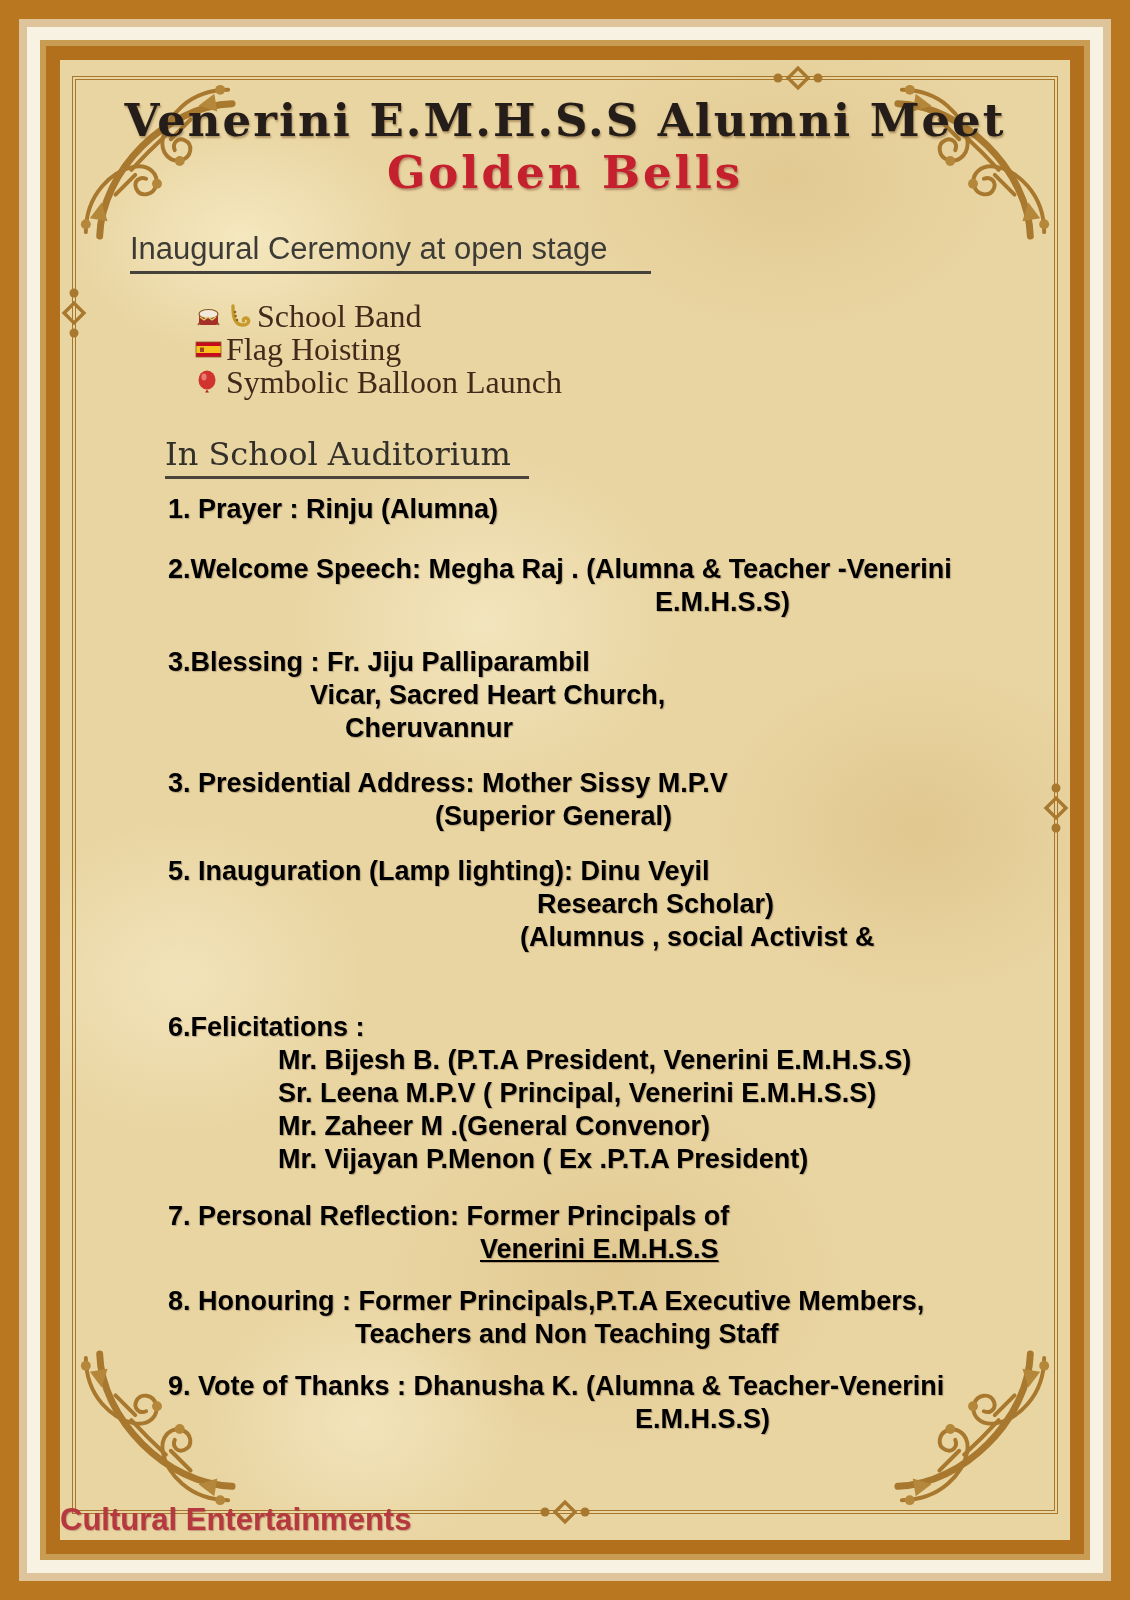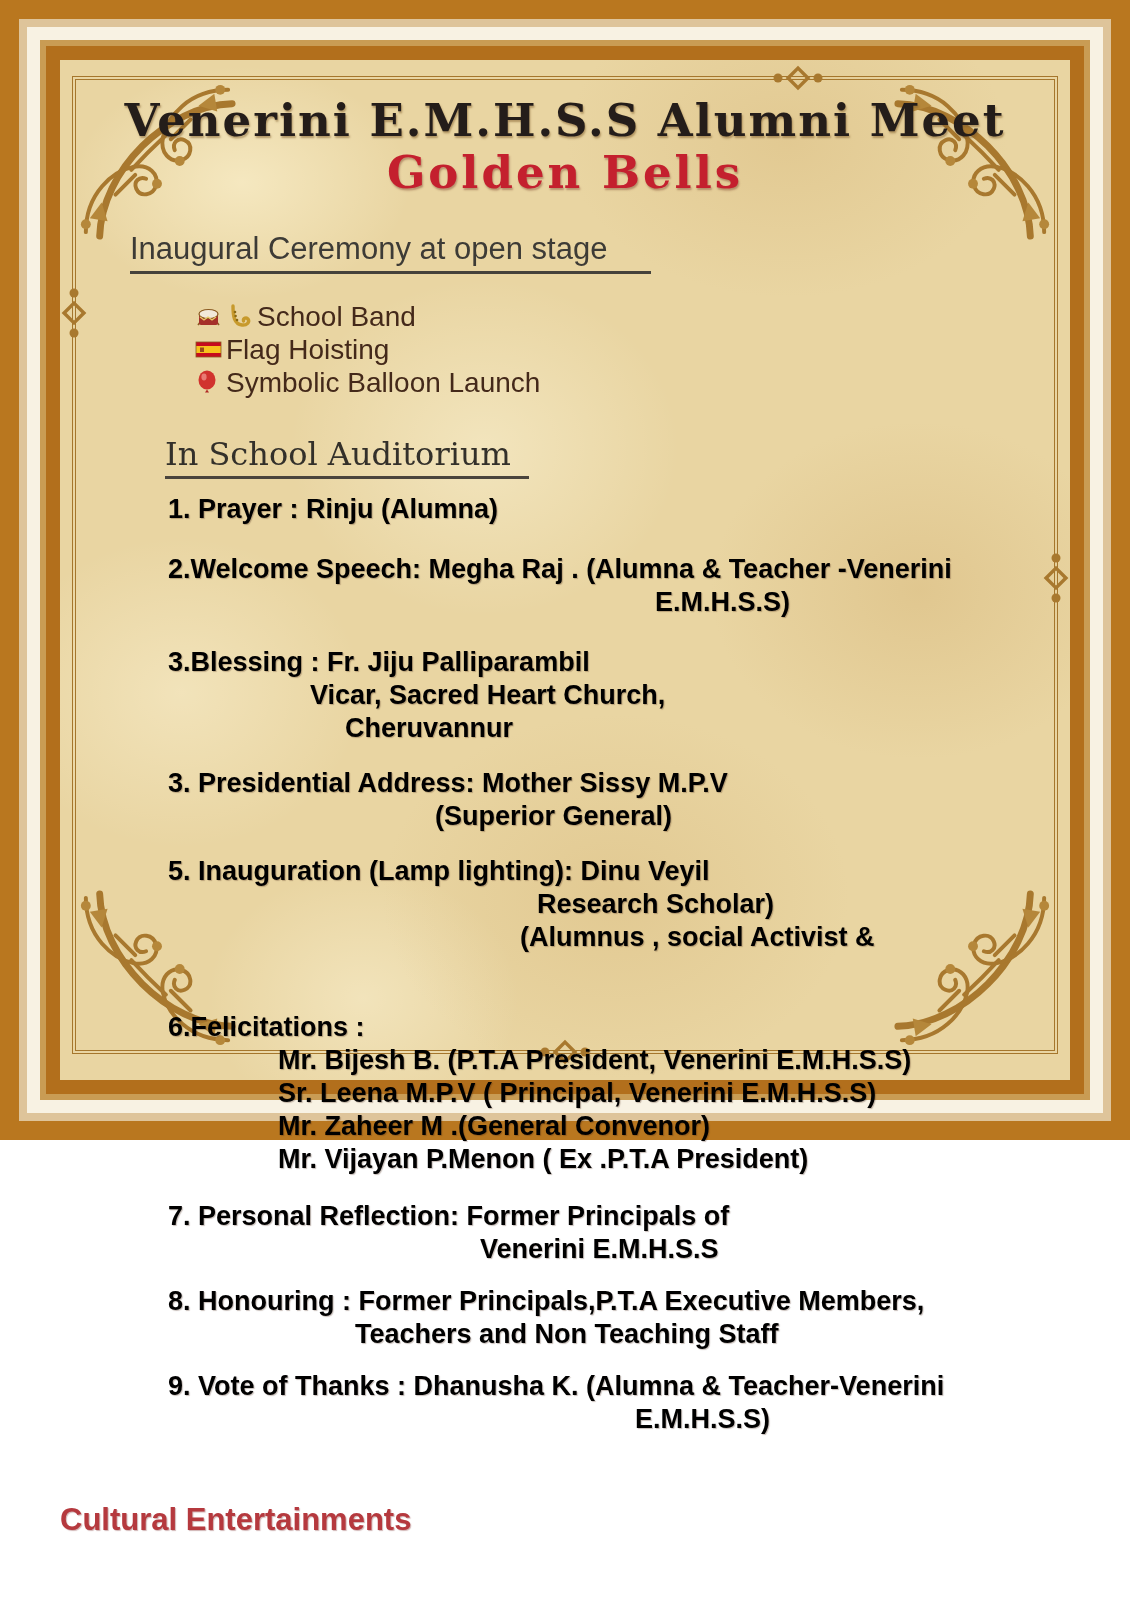--- a/index.html
+++ b/index.html
@@ -2,21 +2,21 @@
 <html><head>
 <meta charset="utf-8">
 <style>
   html,body{margin:0;padding:0;}
   body{
     width:1130px;height:1600px;overflow:hidden;
     font-family:"Liberation Sans",sans-serif;
     background:#fff;
   }
   
-  .page{position:relative;width:1130px;height:1140px;background:#b9771f;}
+  .page{position:relative;width:1130px;height:1600px;background:#b9771f;}
   .band{position:absolute;}
   .band-pale {inset:19px;background:#dec49a;}
   .band-white{inset:27px;background:#f8f2e3;}
   .band-tan  {inset:40px;background:#c99c54;}
   .band-brown{inset:46px;background:#b26f1c;}
   
   .parchment{
     position:absolute;inset:60px;
     background-color:#e9d5a2;
     background-image:
@@ -59,39 +59,39 @@
     font-family:"DejaVu Serif",serif;font-weight:bold;
     font-size:45px;line-height:1.1;color:#c4202e;letter-spacing:3px;
     text-shadow:1px 2px 2px rgba(120,60,40,.45);
   }
   .h-open{
     display:inline-block;margin:34px 0 0 70px;
     font-family:"Liberation Sans",sans-serif;
     font-size:31px;color:#3d3b36;
     border-bottom:3px solid #45423b;padding:0 44px 4px 0;
   }
-  .bullets{margin:26px 0 0 135px;font-family:Liberation Sans, sans-serif;
-    font-size:28px;color:#44291a;line-height:33px;}
+  .bullets{margin:26px 0 0 135px;font-family:Liberation Serif, serif;
+    font-size:32px;color:#44291a;line-height:33px;}
   .bullet{display:flex;align-items:center;gap:4px;}
   .bullet .ico{display:inline-block;width:27px;height:27px;flex:0 0 auto;}
   .bullet .ico svg{display:block;width:100%;height:100%;}
   .h-aud{
     display:inline-block;margin:36px 0 0 105px;
     font-family:"DejaVu Serif",serif;
     font-size:32px;color:#33302a;
     border-bottom:3px solid #4a443c;padding:0 18px 3px 0;
   }
   .program{margin:0 0 0 108px;font-weight:bold;font-size:27px;line-height:33px;
     color:#000000;text-shadow:1px 1px 1px rgba(70,35,20,.30);}
   .pitem{margin-top:27px;}
   .pitem .ln{display:block;}
   
   .i2-1{margin-left:487px;} .i3-1{margin-left:142px;} .i3-2{margin-left:177px;}
   .i4-1{margin-left:267px;} .i5-1{margin-left:352px;} .i5-2{margin-left:369px;}
-  .i6-s{margin-left:110px;} .i7-1{margin-left:312px;} .i8-1{margin-left:187px;}
+  .i6-s{margin-left:110px;} .i7-1{margin-left:312px;text-decoration:underline;} .i8-1{margin-left:187px;}
   .i9-1{margin-left:467px;}
   .mt-first{margin-top:14px;}
   .mt-med{margin-top:22px;}
   .mt-big{margin-top:57px;}
   .mt-sm{margin-top:24px;}
   .mt-19{margin-top:19px;}
   .footer{
     margin-top:66px;text-align:left;
     font-family:"Liberation Sans",sans-serif;font-weight:bold;
     font-size:31px;color:#b5393e;text-shadow:1px 1px 1px rgba(120,40,40,.35);

